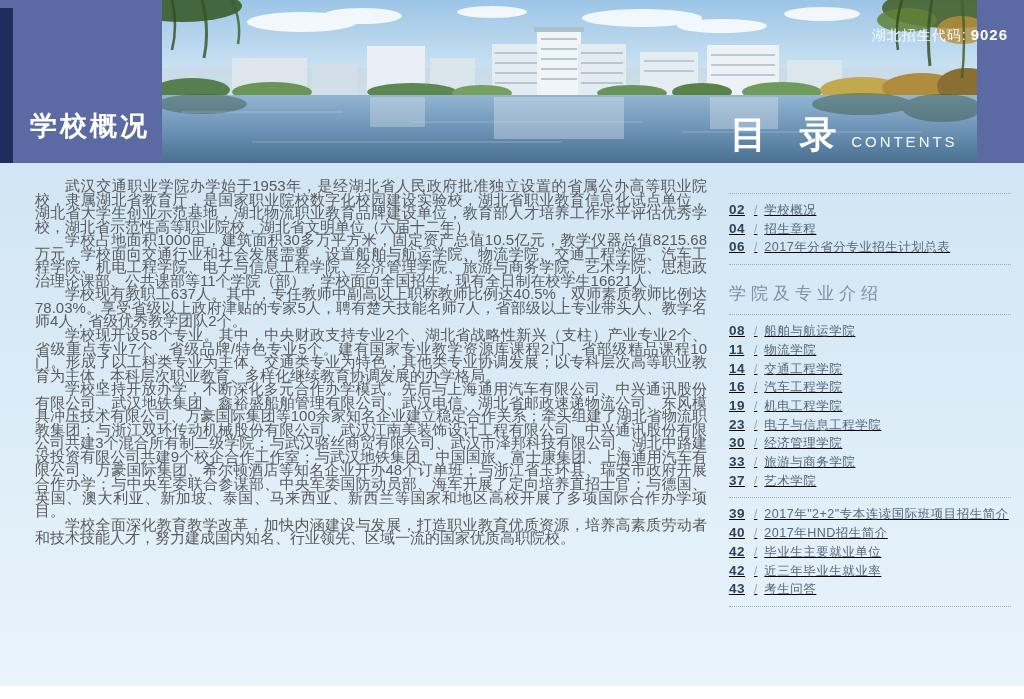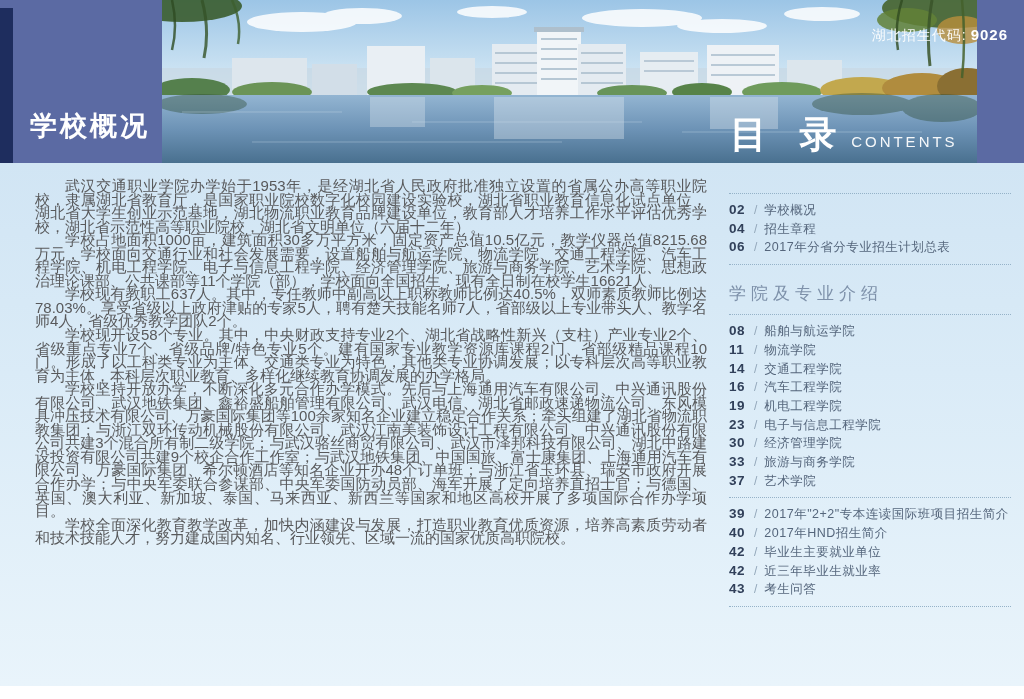--- a/index.html
+++ b/index.html
@@ -44,21 +44,21 @@
 
   .article{
     position:absolute;left:35px;top:16px;width:672px;color:#58595b;
     font-size:15px;line-height:13.55px;text-align:justify;
   }
   .article p{margin:0;text-indent:2em;}
 
   
   .toc{position:absolute;left:729px;top:30px;width:282px;}
   .dotted{border-top:1px dotted #95b2c8;height:0;margin:0;}
-  .toc-list{padding:7px 0 7px 0;}
+  .toc-list{padding:7px 0 7px 0;text-decoration:underline;}
   .toc-item{display:flex;align-items:baseline;line-height:17.7px;white-space:nowrap;cursor:pointer;}
   .toc-num{font-size:13.5px;font-weight:bold;color:#31405a;min-width:23px;letter-spacing:.5px;}
   .toc-slash{font-size:12px;color:#93a7ba;margin:0 7px 0 2px;}
   .toc-label{font-size:12.5px;color:#55667c;letter-spacing:.5px;}
   .toc-section-header{
     font-family:"DejaVu Serif","Liberation Serif",serif;
     font-size:17px;color:#7e91aa;letter-spacing:5px;margin:17px 0 9px 0;
   }
 </style>
 </head>

